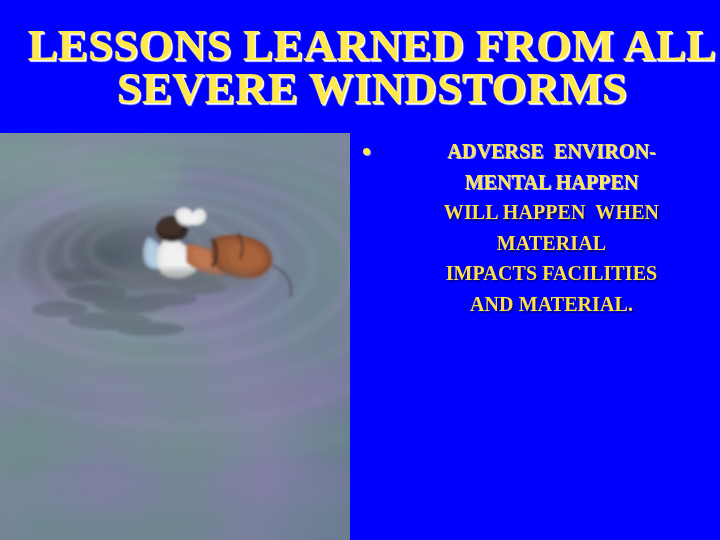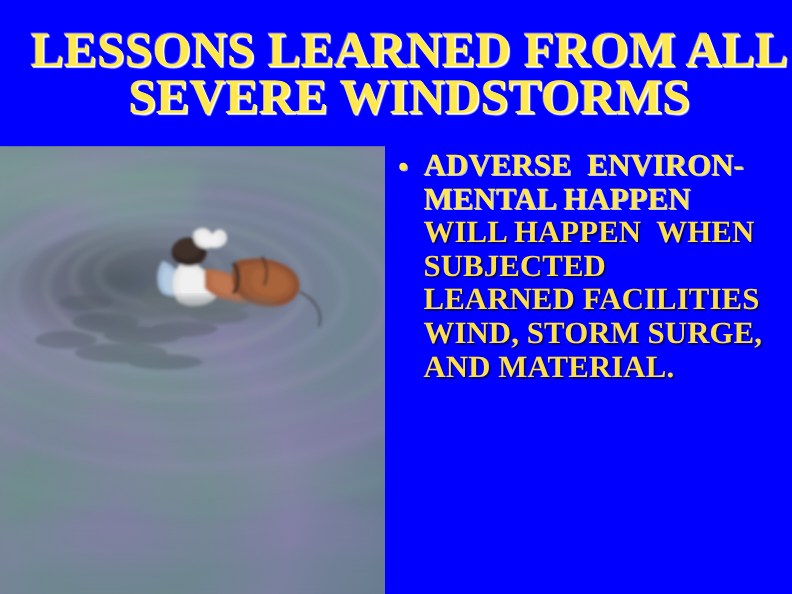--- a/index.html
+++ b/index.html
@@ -62,25 +62,26 @@
     position: absolute;
     left: 5px;
     top: 12px;
     width: 7px;
     height: 7px;
     border-radius: 50%;
     background: #ffe84d;
     box-shadow: 1px 1px 0 rgba(255,255,255,0.6);
   }
   .body-line {
-    font-size: 28px;
+    font-size: 20px;
     font-weight: bold;
     line-height: 30.6px;
     letter-spacing: 0.1px;
     white-space: pre;
+    text-align: center;
   }
   .body-line.accent {
     color: #ffe84d;
     text-shadow: 1px 1px 0 rgba(255,255,255,0.75);
   }
   .body-line.plain {
     color: #fde047;
     text-shadow: 1.5px 1.5px 1px rgba(0,0,40,0.55);
   }
 </style>
@@ -207,20 +208,19 @@
       <rect x="0" y="0" width="350" height="407" fill="#8a86a6" opacity="0.10"></rect>
     </svg>
   </div>
 
   <div id="body-block">
     <div class="bullet-row">
       <span class="bullet-dot"></span>
       <div class="body-line accent">ADVERSE  ENVIRON-</div>
       <div class="body-line accent">MENTAL HAPPEN</div>
       <div class="body-line plain">WILL HAPPEN  WHEN</div>
-      <div class="body-line plain">SUBJECTED</div>
-      <div class="body-line plain">LEARNED FACILITIES</div>
-      <div class="body-line plain">WIND, STORM SURGE,</div>
+      <div class="body-line plain">MATERIAL</div>
+      <div class="body-line plain">IMPACTS FACILITIES</div>
       <div class="body-line plain">AND MATERIAL.</div>
     </div>
   </div>
 
 </div>
 
 </body></html>

